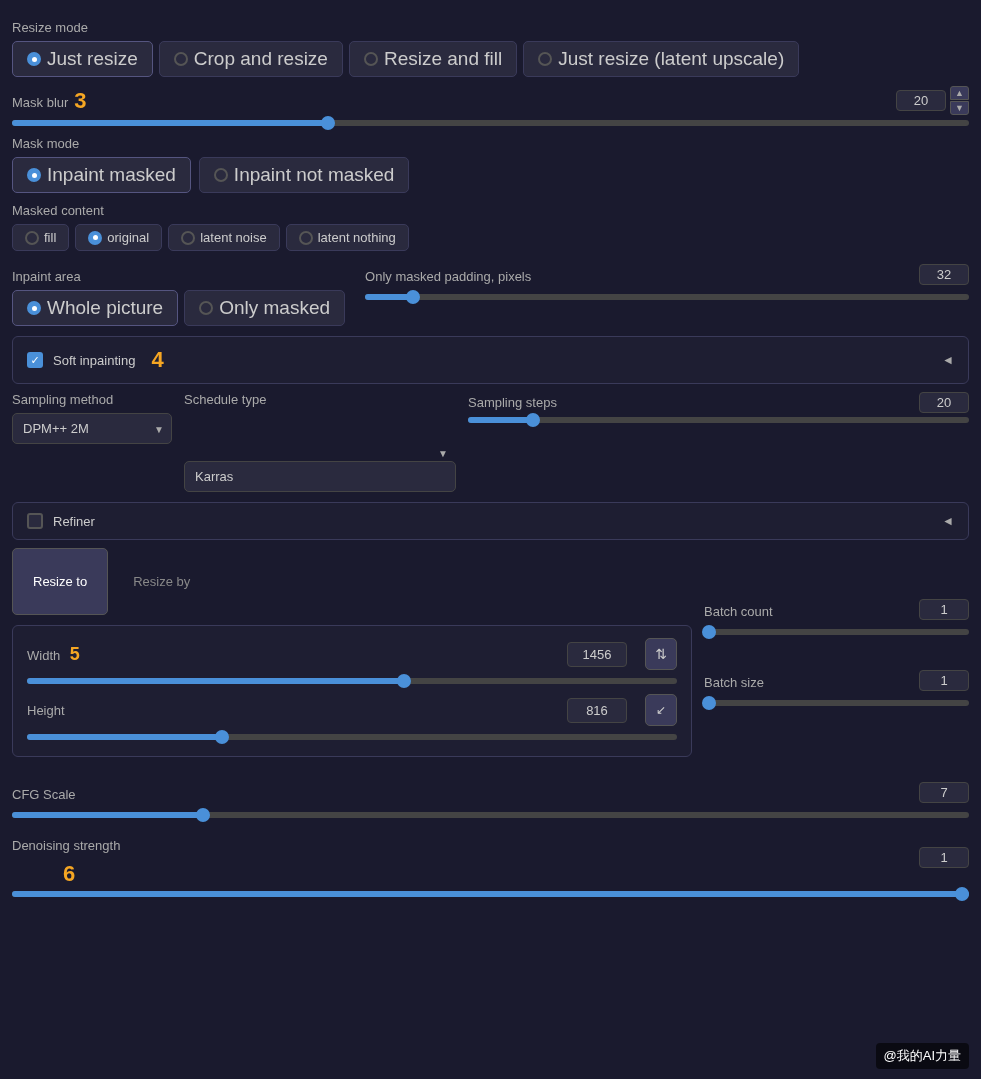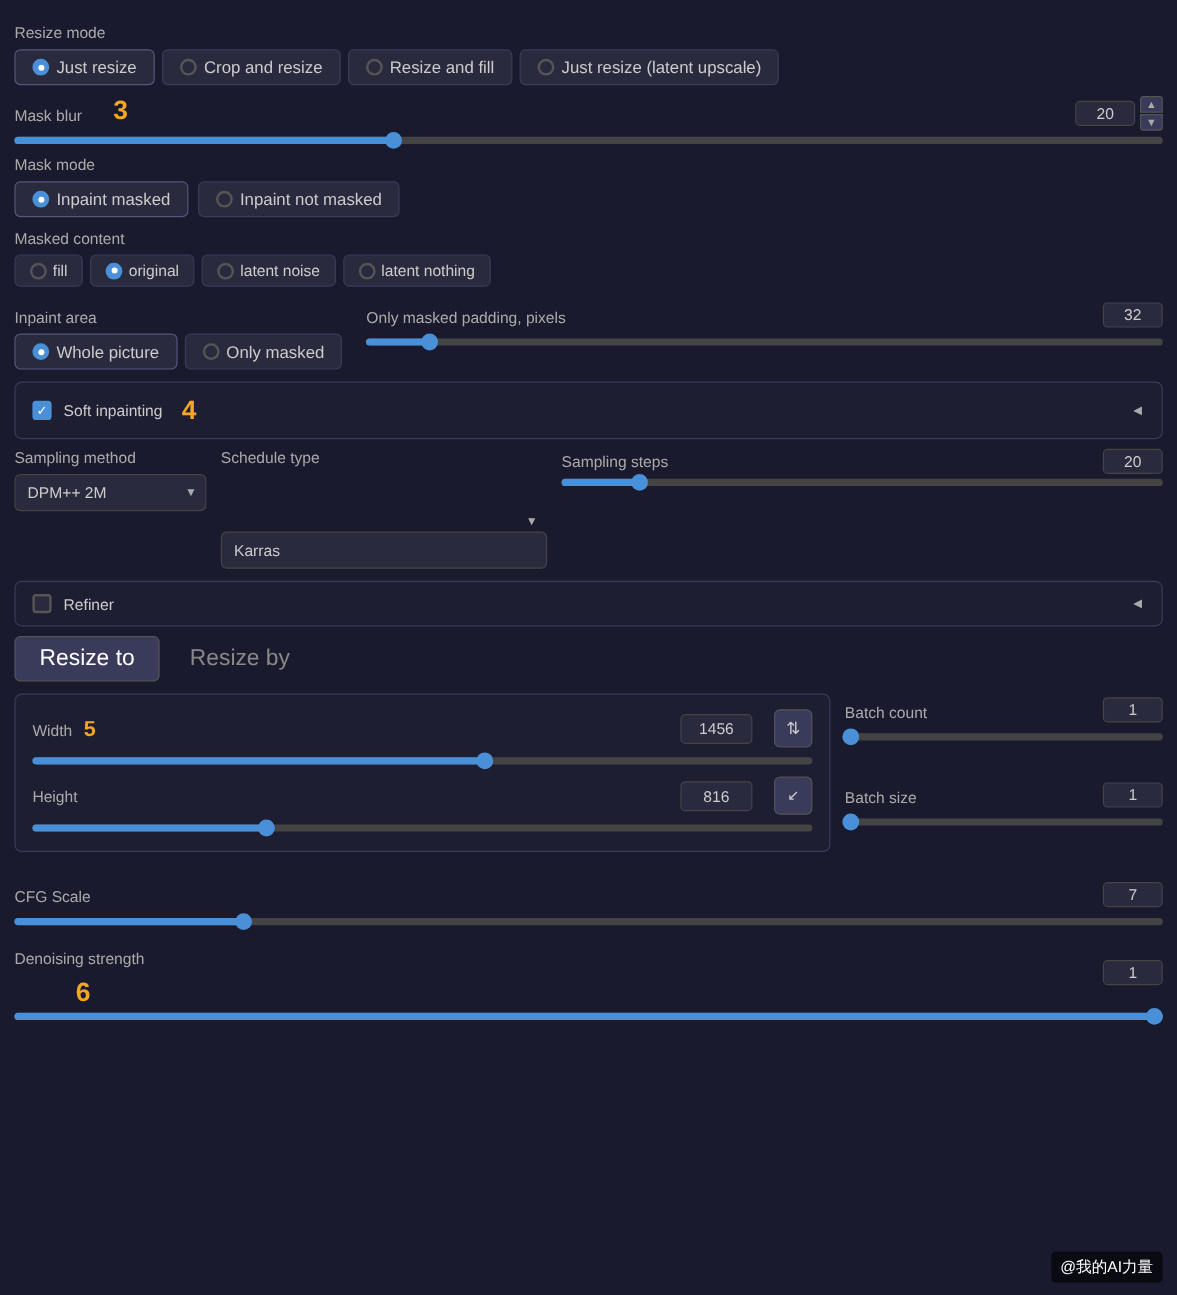--- a/index.html
+++ b/index.html
@@ -31,21 +31,21 @@
     .radio-btn {
       display: flex;
       align-items: center;
       gap: 6px;
       background: #2a2a3e;
       border: 1px solid #3a3a5a;
       border-radius: 5px;
       padding: 6px 14px;
       cursor: pointer;
       color: #ccc;
-      font-size: 14px;
+      font-size: 19px;
     }
 
     .radio-btn.active {
       border-color: #555580;
     }
 
     .radio-circle {
       width: 14px;
       height: 14px;
       border-radius: 50%;
@@ -286,24 +286,24 @@
     }
 
     
     .tabs-row {
       display: flex;
       gap: 4px;
       margin-bottom: 10px;
     }
 
     .tab-btn {
-      padding: 7px 20px;
+      padding: 25px 20px;
       border-radius: 5px;
       cursor: pointer;
-      font-size: 19px;
+      font-size: 13px;
       border: 1px solid transparent;
       text-align: center;
     }
 
     .tab-btn.active {
       background: #3a3a5a;
       border-color: #555;
       color: #fff;
     }
 
@@ -412,21 +412,21 @@
     </div>
     <div class="radio-btn">
       <div class="radio-circle"></div>
       <span>Just resize (latent upscale)</span>
     </div>
   </div>
 </div>
 
 <div class="slider-section">
   <div class="slider-header">
-    <div style="display:flex; align-items:flex-start; gap:20px;">
+    <div style="display:flex; align-items:center; gap:0;">
       <span class="section-label">Mask blur</span>
       <span class="number-badge">3</span>
     </div>
     <div style="display:flex; align-items:center; gap:4px;">
       <div class="slider-value-box">20</div>
       <div style="display:flex; flex-direction:column; gap:1px;">
         <div style="background:#3a3a5a; border:1px solid #555; border-radius:3px 3px 0 0; padding:1px 4px; cursor:pointer; color:#aaa; font-size:9px;">▲</div>
         <div style="background:#3a3a5a; border:1px solid #555; border-radius:0 0 3px 3px; padding:1px 4px; cursor:pointer; color:#aaa; font-size:9px;">▼</div>
       </div>
     </div>

